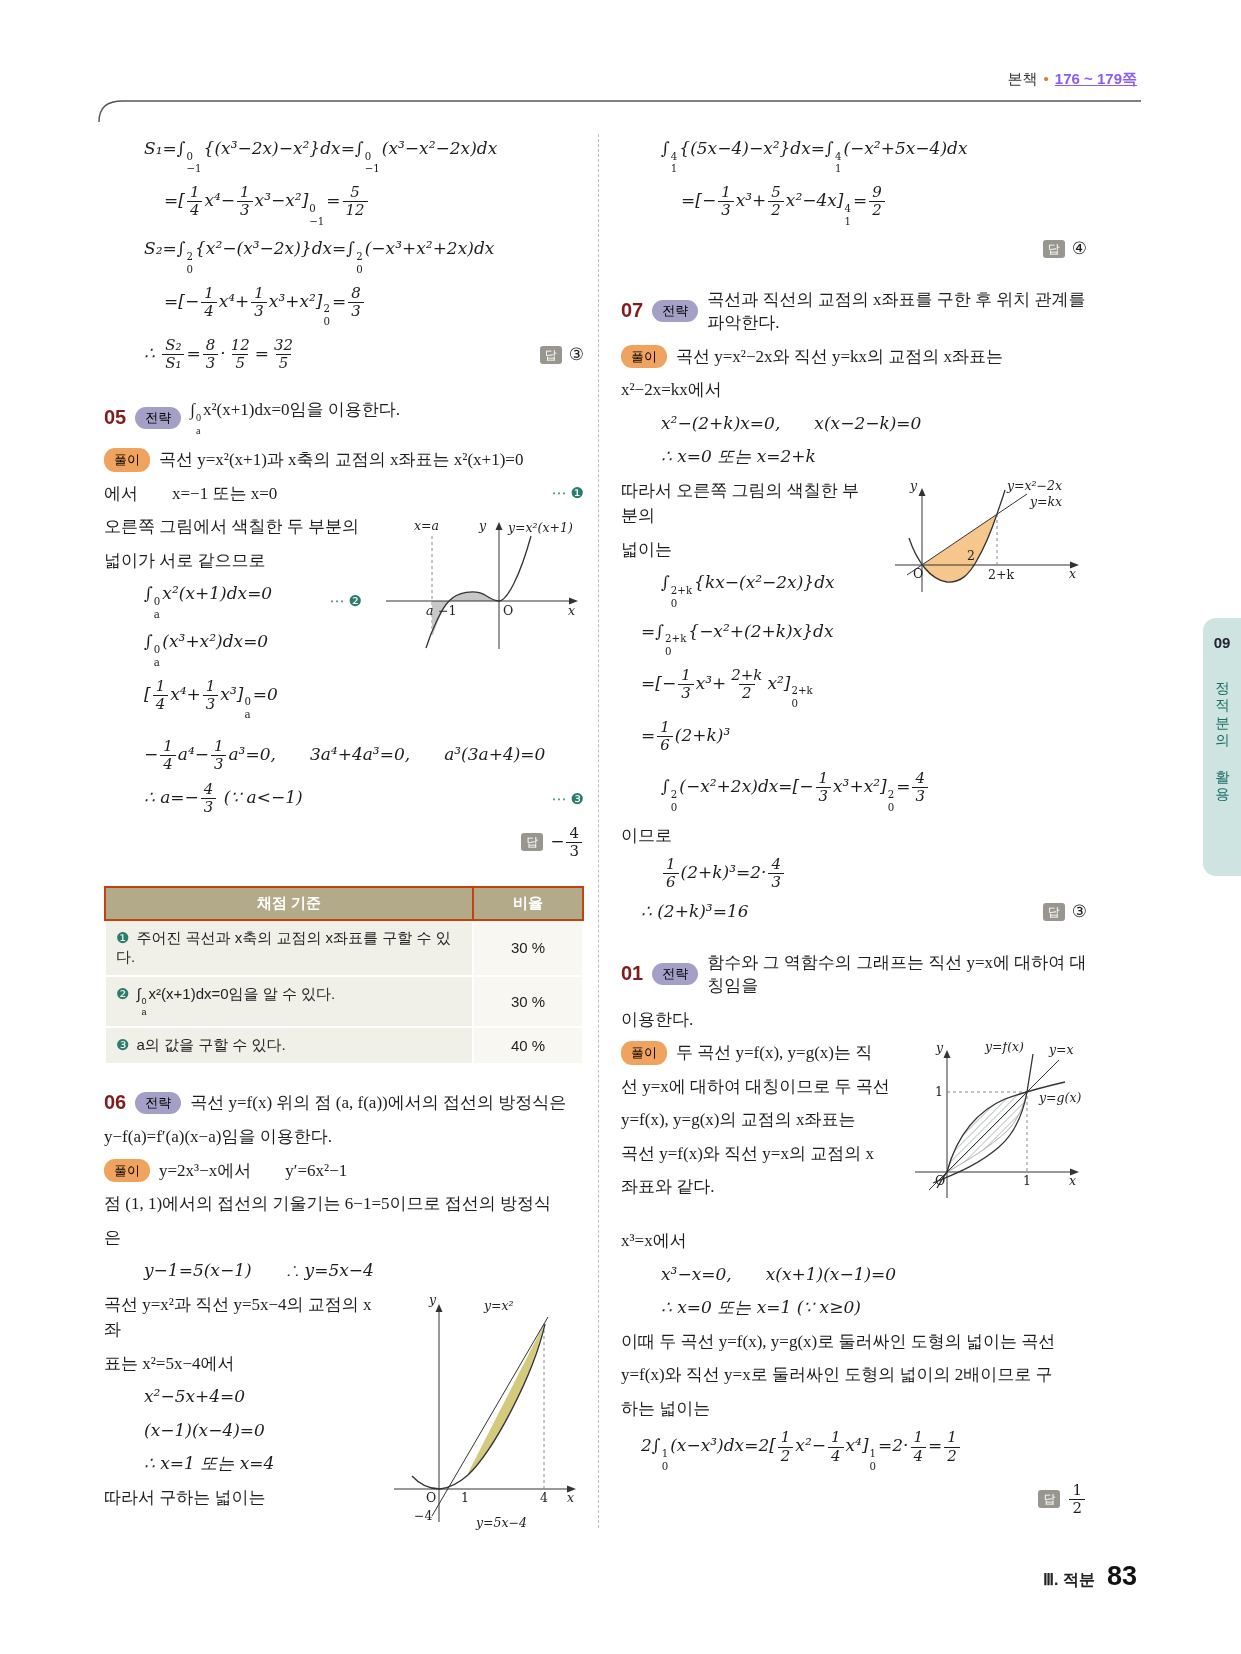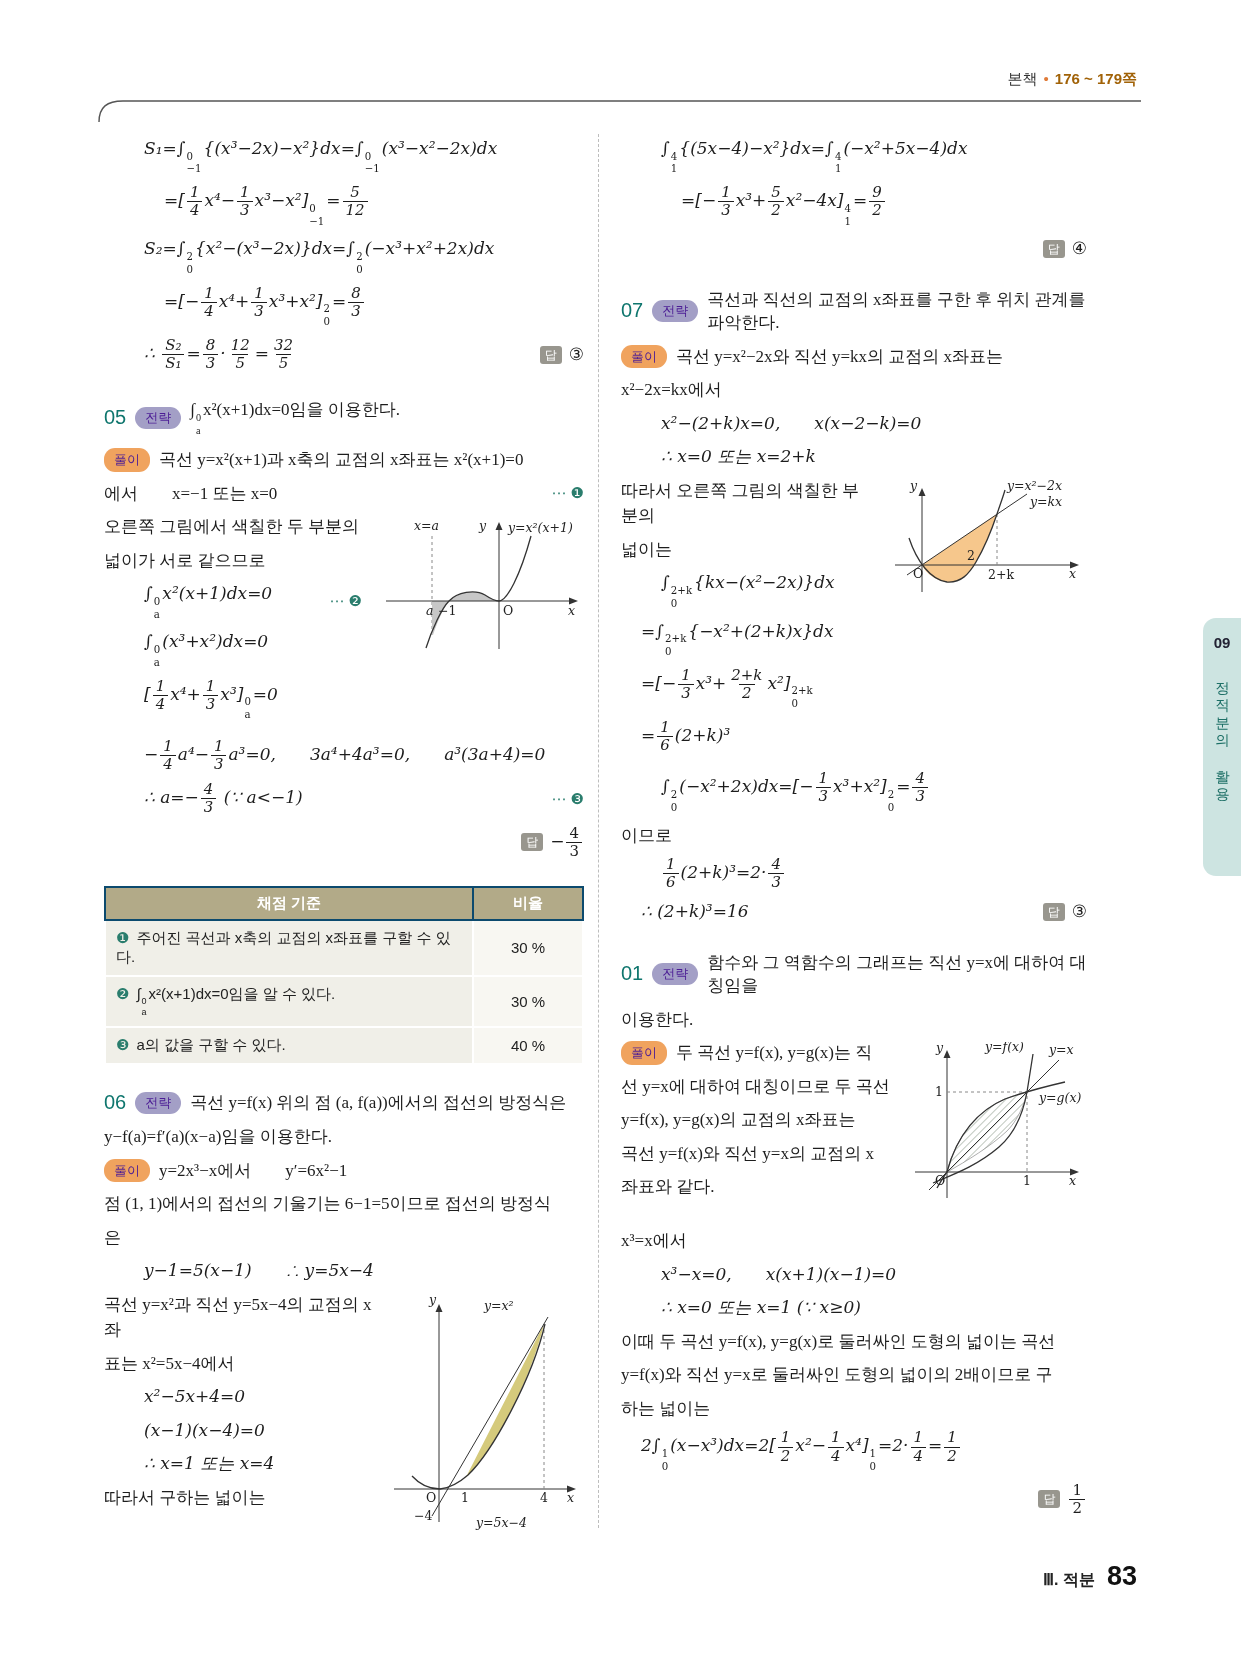--- a/index.html
+++ b/index.html
@@ -2,21 +2,21 @@
 <html><head>
 <meta charset="utf-8">
 <style>
   html,body{margin:0;padding:0;background:#e8e8e8;}
   .page{position:relative;width:1241px;height:1654px;background:#ffffff;margin:0 auto;
         font-family:"Liberation Serif","DejaVu Serif",serif;color:#1d1d1d;font-size:17px;overflow:hidden;}
   
   .header-label{position:absolute;top:70px;right:104px;font-size:15px;font-family:"Liberation Sans",sans-serif;}
   .header-label .book{color:#333;}
   .header-label .bullet{color:#e07b39;margin:0 6px;}
-  .header-label .pages{font-weight:bold;color:#a16207;}
+  .header-label .pages{font-weight:bold;color:#8b5cf6;text-decoration:underline;}
   .header-rule{position:absolute;top:92px;left:96px;}
   
   .columns{position:absolute;top:128px;left:104px;width:996px;display:flex;}
   .col-left{width:480px;padding-right:14px;}
   .divider{border-left:1px dashed #bdbdbd;margin:6px 0 40px;}
   .col-right{width:466px;padding-left:22px;}
   .section{margin-bottom:26px;}
   
   .line{display:flex;align-items:center;margin:8px 0;line-height:1.5;}
   .line .txt{flex:0 1 auto;}
@@ -26,38 +26,38 @@
   .answer{margin-left:auto;display:inline-flex;align-items:center;gap:7px;font-style:normal;padding-left:12px;white-space:nowrap;}
   .ans-label{background:#98968e;color:#fff;font-size:12px;line-height:1;padding:3px 5px;border-radius:3px;font-family:"Liberation Sans",sans-serif;}
   .ans-val{font-family:"DejaVu Serif",serif;font-size:17px;}
   
   .frac{display:inline-flex;flex-direction:column;align-items:center;vertical-align:middle;margin:0 2px;font-size:0.88em;line-height:1.15;}
   .frac .den{border-top:1px solid #1d1d1d;padding:0 3px;}
   .frac .num{padding:0 3px;}
   .scripts{display:inline-flex;flex-direction:column;align-items:flex-start;vertical-align:-0.55em;font-size:0.6em;line-height:1.25;margin:0 2px 0 1px;font-style:normal;}
   
   .prob-head{display:flex;align-items:center;margin:0 0 10px 0;}
-  .prob-num{color:#0f766e;font-weight:normal;font-size:20px;font-family:"Liberation Sans",sans-serif;margin-right:9px;}
-  .pill{display:inline-flex;align-items:center;justify-content:center;border-radius:11px;color:#4c1d95;font-size:13px;
+  .prob-num{color:#7f1d1d;font-weight:bold;font-size:20px;font-family:"Liberation Sans",sans-serif;margin-right:9px;}
+  .pill{display:inline-flex;align-items:center;justify-content:center;border-radius:11px;color:#000000;font-size:13px;
         font-family:"Liberation Sans",sans-serif;padding:2px 10px;margin-right:9px;white-space:nowrap;flex:0 0 auto;}
   .pill-strategy{background:#a39fc6;}
   .pill-solve{background:#f0a35e;}
   .head-text{flex:1 1 auto;}
   
   .graph{float:right;margin:2px 0 10px 12px;}
   .wrap{overflow:visible;}
   .wrap::after{content:"";display:block;clear:both;}
   .gcurve{fill:none;stroke:#333;stroke-width:1.3;}
   .gaxis{stroke:#333;stroke-width:1;}
   .gdash{stroke:#888;stroke-width:1;stroke-dasharray:3 3;fill:none;}
   .glabel{font:italic 12.5px "DejaVu Serif",serif;fill:#222;}
   .gnum{font:12.5px "DejaVu Serif",serif;fill:#222;}
   
   .grade-table{width:100%;border-collapse:collapse;margin:22px 0 26px 0;font-family:"Liberation Sans",sans-serif;font-size:15px;}
-  .grade-table th{background:#b2aa88;color:#fff;padding:6px 4px;border:2px solid #0c4a6e;font-weight:bold;}
+  .grade-table th{background:#b2aa88;color:#fff;padding:6px 4px;border:2px solid #c2410c;font-weight:bold;}
   .grade-table td{background:#f0efe8;padding:8px 10px;border:2px solid #fff;color:#222;}
   .grade-table td.rate,.grade-table th.rate{width:88px;text-align:center;}
   .grade-table td.rate{background:#f8f7f2;}
   .ticon{color:#2a7d6d;margin-right:7px;}
   
   .side-tab{position:absolute;right:0;top:618px;width:38px;height:258px;background:#cde4e1;border-radius:13px 0 0 13px;
             display:flex;flex-direction:column;align-items:center;padding-top:16px;box-sizing:border-box;gap:12px;}
   .side-tab .num{font-family:"Liberation Sans",sans-serif;font-weight:bold;color:#223;font-size:15px;margin-bottom:8px;}
   .side-tab .label{writing-mode:vertical-rl;text-orientation:upright;color:#1d6f66;font-size:14.5px;letter-spacing:3px;font-family:"Liberation Sans",sans-serif;}
   

